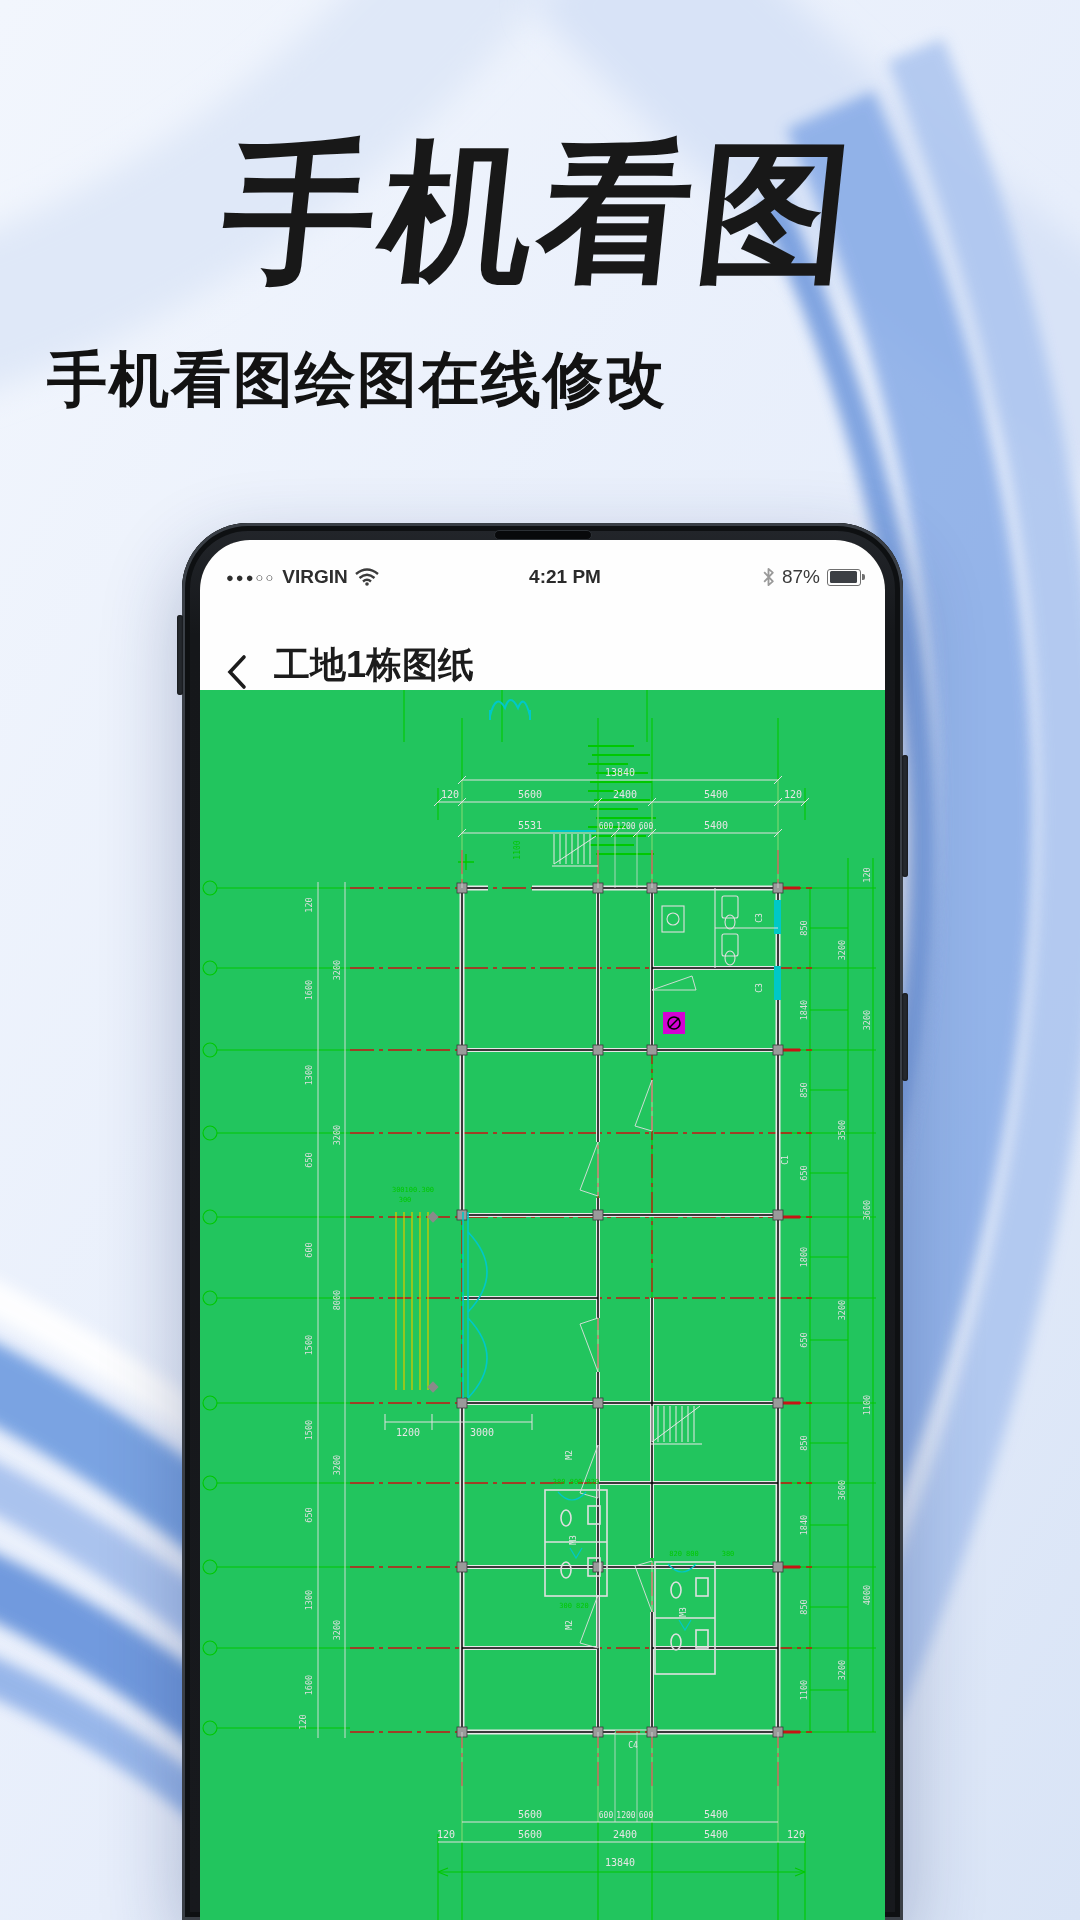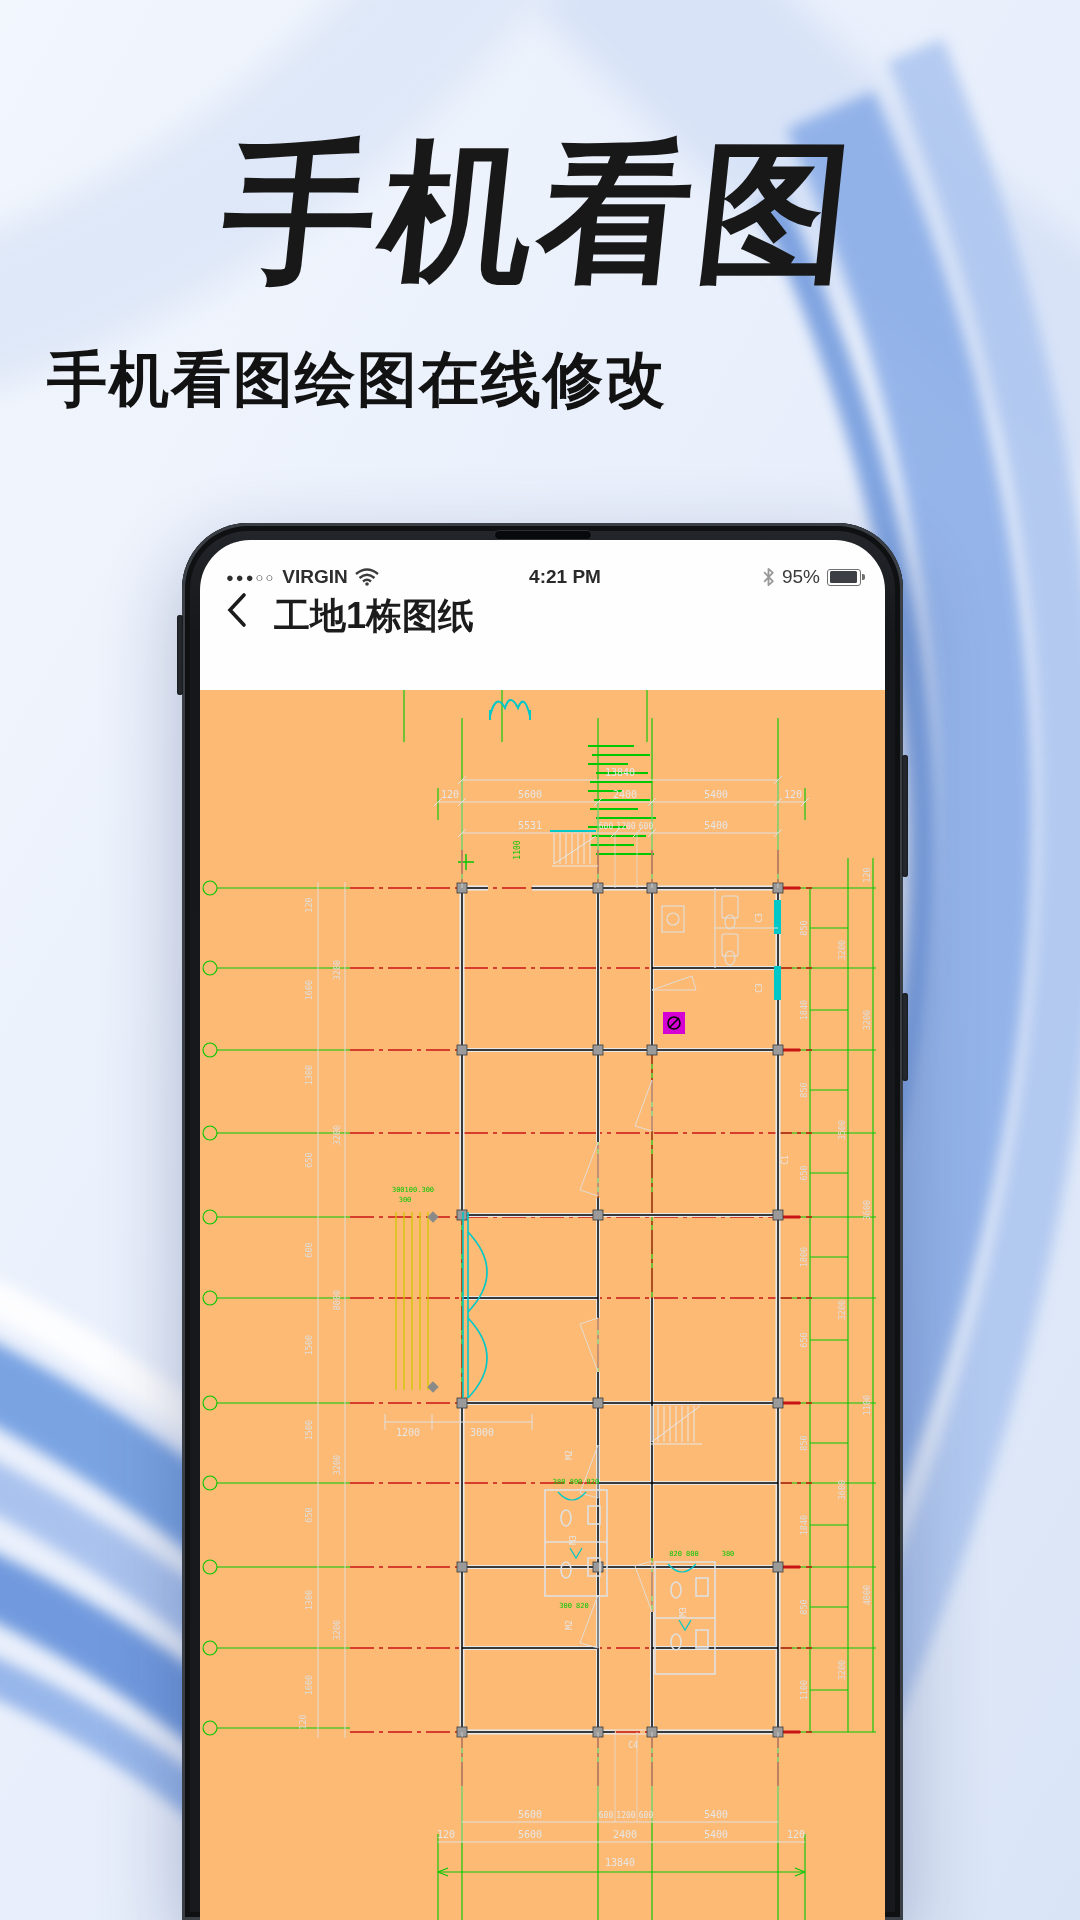--- a/index.html
+++ b/index.html
@@ -28,24 +28,24 @@
     padding:0 24px 4px 26px;box-sizing:border-box;color:#3a3a3a;font-size:19px;}
   .sb-left{display:flex;align-items:center;gap:7px;flex:1;}
   .dots{font-size:13px;letter-spacing:2px;color:#2e2e2e;}
   .carrier{font-size:19px;color:#2e2e2e;font-weight:bold;}
   .sb-center{flex:0 0 auto;font-size:19px;font-weight:700;color:#2a2a2a;margin-left:43px;}
   .sb-right{display:flex;align-items:center;gap:7px;flex:1;justify-content:flex-end;}
   .batt{position:relative;width:32px;height:15px;border:1.5px solid #6f6f6f;border-radius:3px;}
   .batt i{position:absolute;inset:1.5px;right:3px;background:#3c3f44;border-radius:1.5px;}
   .batt:after{content:"";position:absolute;right:-5px;top:4px;width:3px;height:6px;
     background:#6f6f6f;border-radius:0 2px 2px 0;}
-  .navbar{height:98px;background:#fefefe;display:flex;align-items:flex-start;
+  .navbar{height:98px;background:#fefefe;display:flex;align-items:flex-end;
     padding:0 26px;gap:26px;}
   .nav-title{font-size:36px;font-weight:700;color:#1c1c1c;}
-  .cad{flex:1;background:#fdba74;}
+  .cad{flex:1;background:#22c55e;}
   .cad svg{display:block;}
   text{font-family:"DejaVu Sans Mono",monospace;}
 </style>
 </head>
 <body>
 
 <svg class="bg" width="1080" height="1920" viewBox="0 0 1080 1920">
   <defs>
     <linearGradient id="base" x1="0" y1="0" x2="1" y2="1">
       <stop offset="0" stop-color="#f2f6fd"></stop>
@@ -92,21 +92,21 @@
           <path d="M4.5 10 Q12 3.5 19.5 10" stroke="#3c3c3c" stroke-width="2.4" fill="none"></path>
           <path d="M8 13.5 Q12 10 16 13.5" stroke="#3c3c3c" stroke-width="2.4" fill="none"></path>
           <circle cx="12" cy="16" r="1.8" fill="#3c3c3c"></circle>
         </svg>
       </div>
       <div class="sb-center">4:21 PM</div>
       <div class="sb-right">
         <svg width="13" height="20" viewBox="0 0 12 18">
           <path d="M2 4.5 L10 13 L6 16.5 L6 1.5 L10 5 L2 13.5" stroke="#9a9a9a" stroke-width="1.7" fill="none" stroke-linejoin="round"></path>
         </svg>
-        <span>95%</span>
+        <span>87%</span>
         <span class="batt">
             <i></i>
           </span>
       </div>
     </div>
 
     <div class="navbar">
       <svg width="22" height="36" viewBox="0 0 22 36">
         <polyline points="18,3 4,18 18,33" stroke="#1c1c1c" stroke-width="3.6" fill="none" stroke-linecap="round"></polyline>
       </svg>

